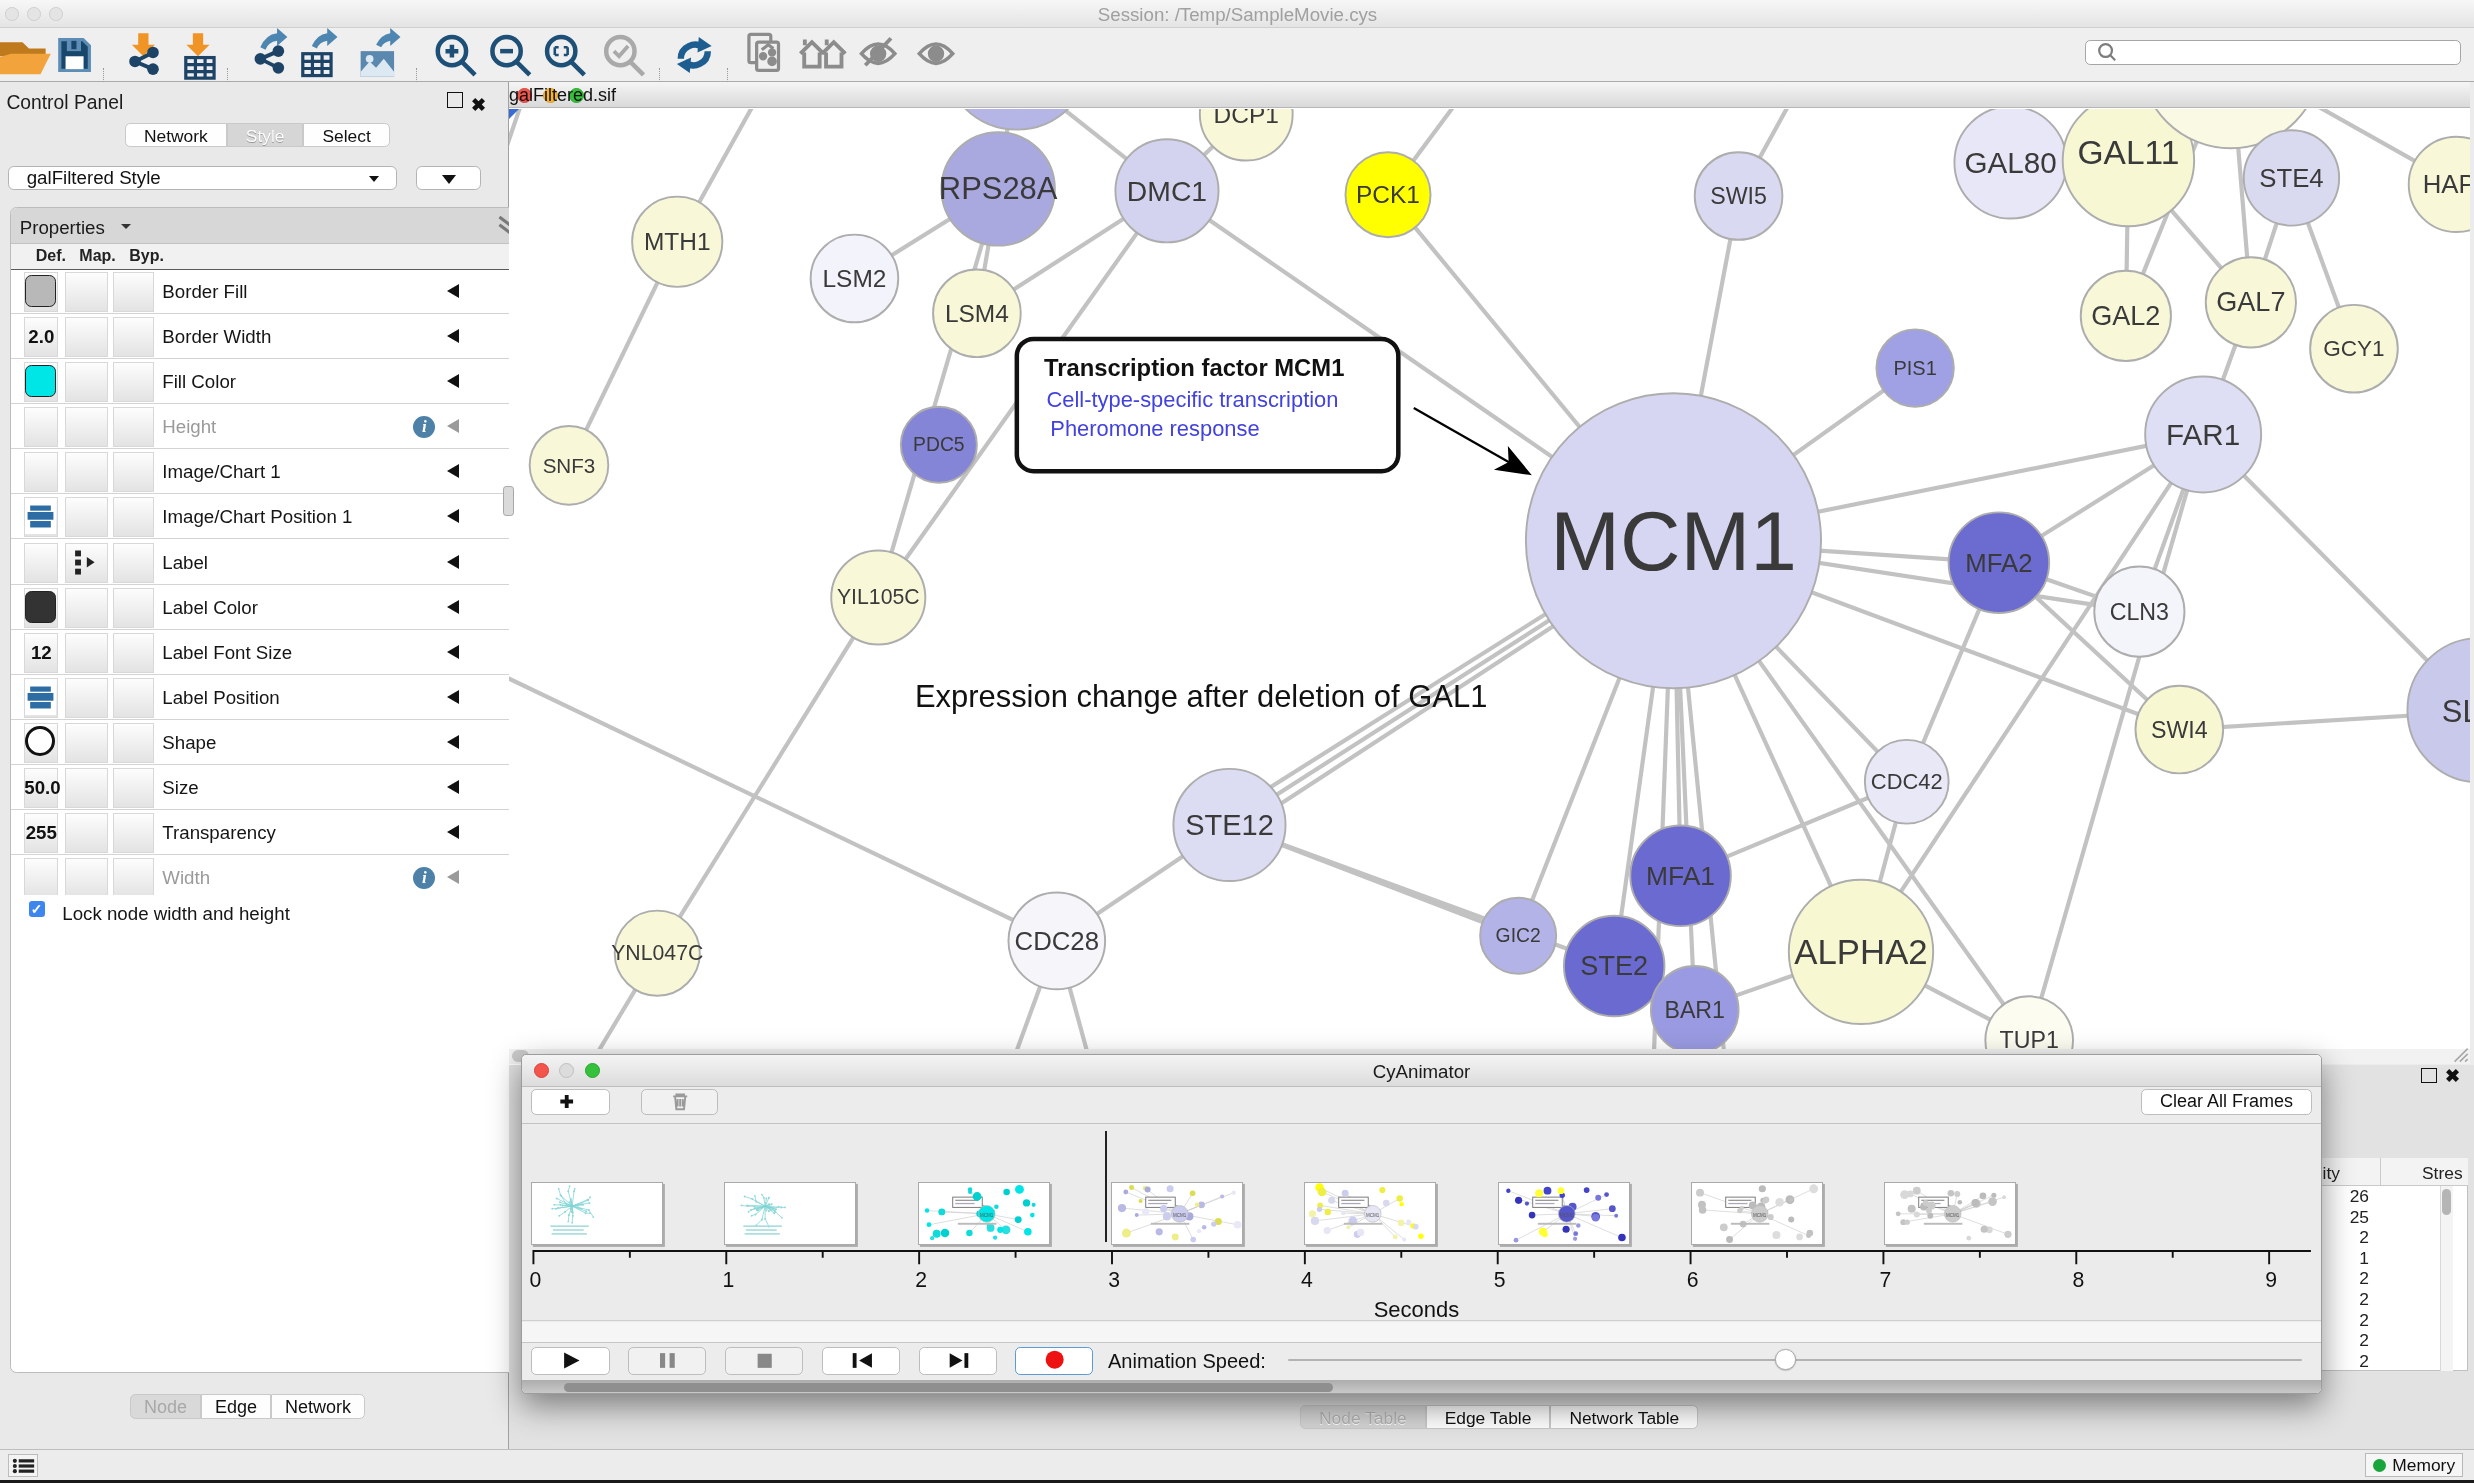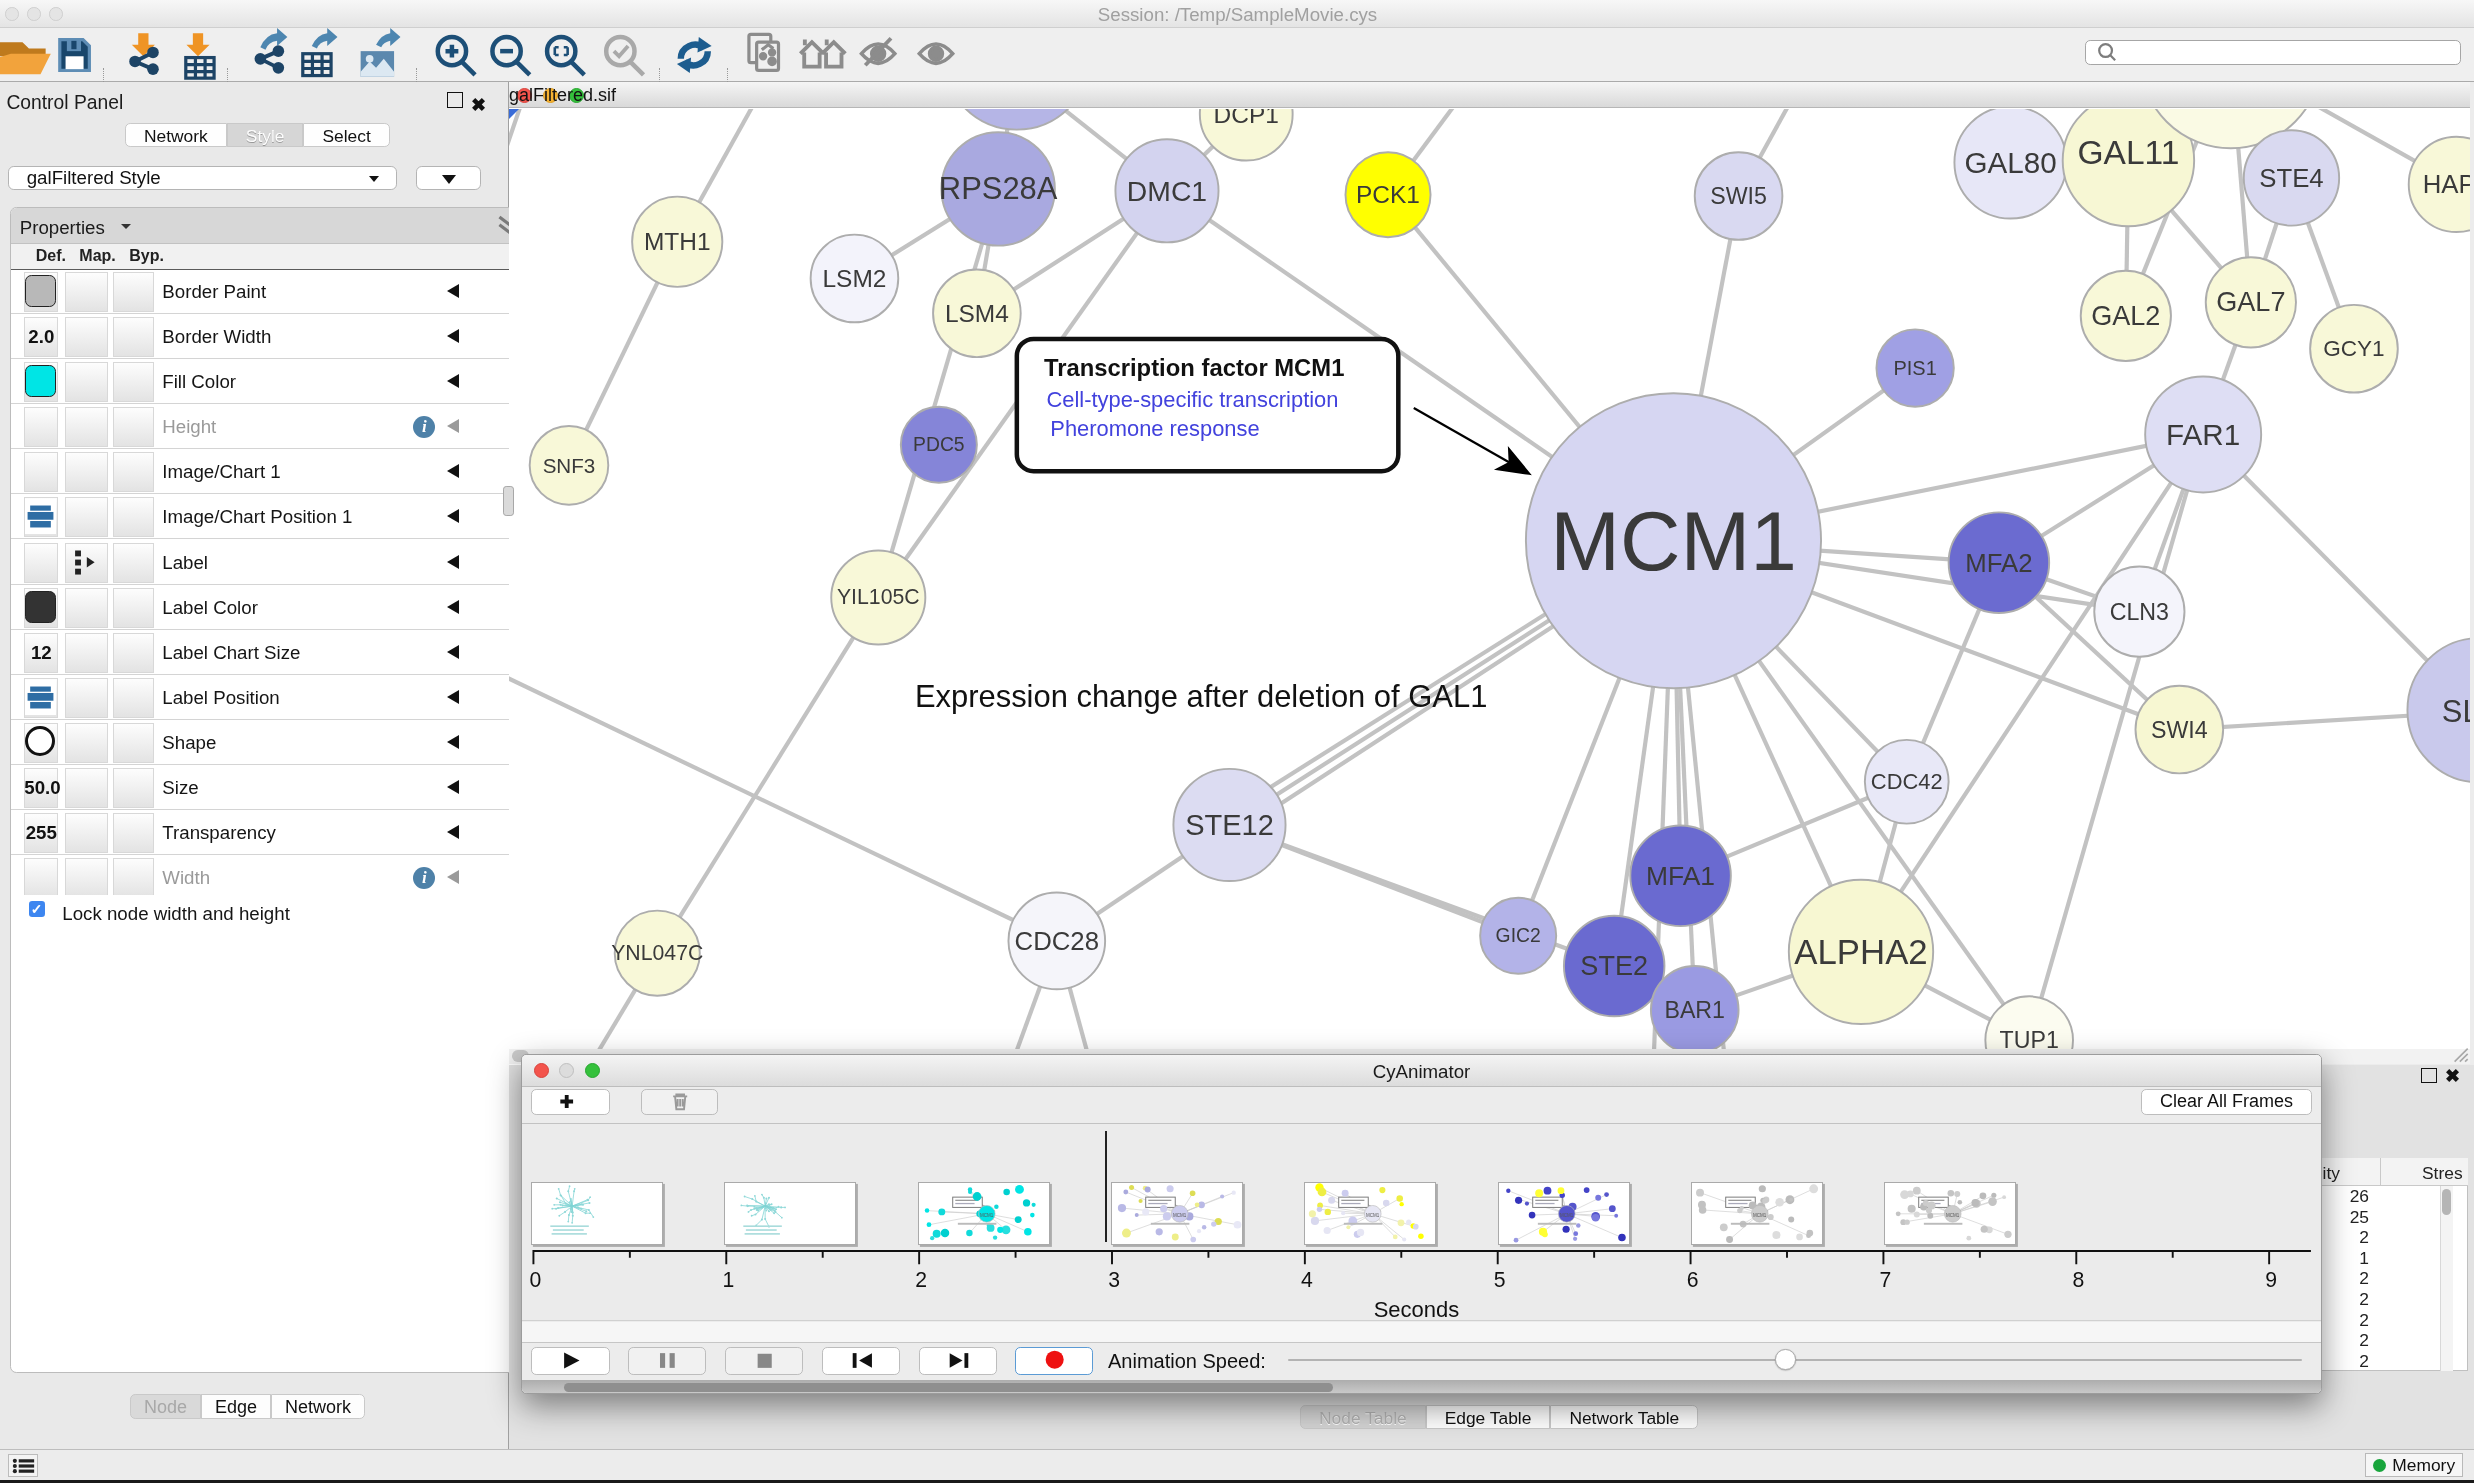--- a/index.html
+++ b/index.html
@@ -256,21 +256,21 @@
     <div id="defmap">
       <span style="position:absolute;left:24.5px;top:2.6px;">Def.</span>
       <span style="position:absolute;left:68px;top:2.6px;">Map.</span>
       <span style="position:absolute;left:118px;top:2.6px;">Byp.</span>
     </div>
 <div class="prow" style="top:62px;">
           <div class="pcell" style="left:13px;width:34px;"></div>
           <div class="pcell" style="left:54px;width:43px;"></div>
           <div class="pcell" style="left:102px;width:41px;"></div>
           <div style="position:absolute;left:14px;top:5.2px;width:31px;height:32px;background:#b8b8b8;border:1.9px solid #222;border-radius:6.4px;"></div>
-          <div class="plabel">Border Paint</div>
+          <div class="plabel">Border Fill</div>
           <div class="parrow"></div>
         </div>
 <div class="prow" style="top:107px;">
           <div class="pcell" style="left:13px;width:34px;"></div>
           <div class="pcell" style="left:54px;width:43px;"></div>
           <div class="pcell" style="left:102px;width:41px;"></div>
           <div class="pval">2.0</div>
           <div class="plabel">Border Width</div>
           <div class="parrow"></div>
         </div>
@@ -333,21 +333,21 @@
           <div class="pcell" style="left:102px;width:41px;"></div>
           <div style="position:absolute;left:14px;top:5.2px;width:31px;height:32px;background:#333333;border:1.9px solid #222;border-radius:6.4px;"></div>
           <div class="plabel">Label Color</div>
           <div class="parrow"></div>
         </div>
 <div class="prow" style="top:423px;">
           <div class="pcell" style="left:13px;width:34px;"></div>
           <div class="pcell" style="left:54px;width:43px;"></div>
           <div class="pcell" style="left:102px;width:41px;"></div>
           <div class="pval">12</div>
-          <div class="plabel">Label Chart Size</div>
+          <div class="plabel">Label Font Size</div>
           <div class="parrow"></div>
         </div>
 <div class="prow" style="top:468px;">
           <div class="pcell" style="left:13px;width:34px;"></div>
           <div class="pcell" style="left:54px;width:43px;"></div>
           <div class="pcell" style="left:102px;width:41px;"></div>
           <div style="position:absolute;left:14px;top:3.9px;width:31px;height:35px;background:#fff;"></div>
           <svg width="31" height="35" style="position:absolute;left:14px;top:3.9px;" viewBox="0 0 48 54">
             <g fill="#2e6da4">
               <rect x="8" y="10" width="32" height="8"></rect>

